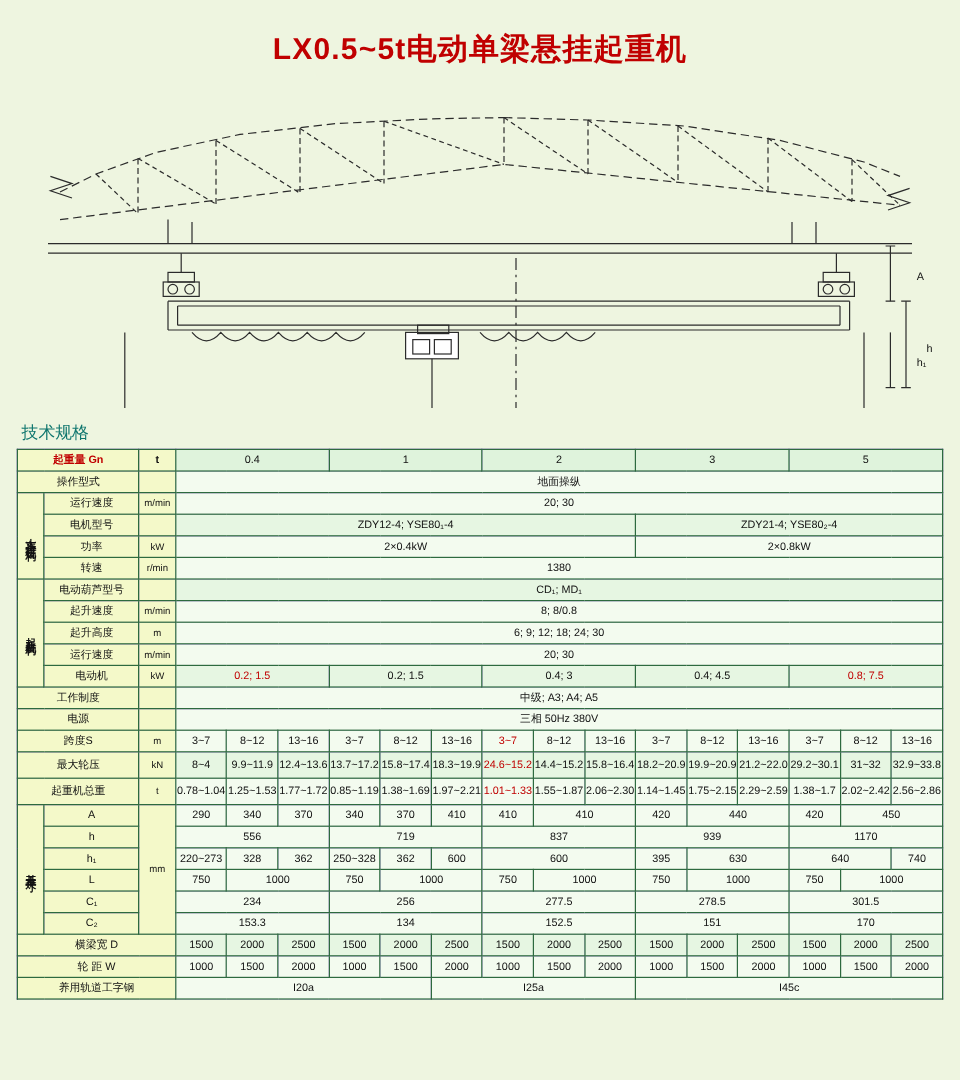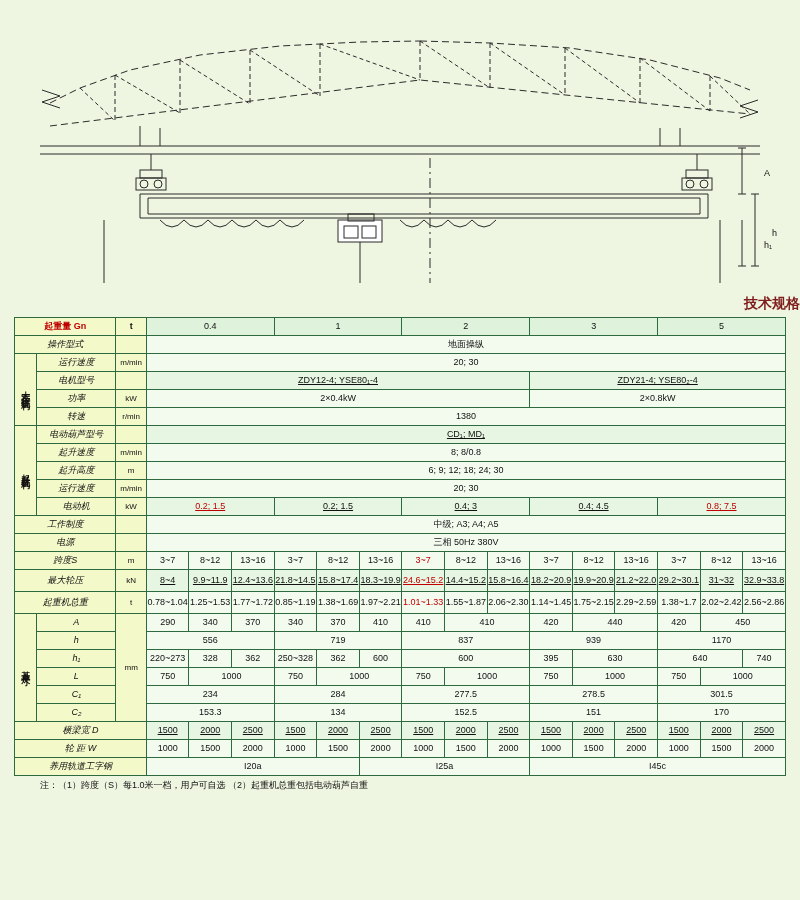--- a/index.html
+++ b/index.html
@@ -25,25 +25,24 @@
   
   .drawing{
     position:relative;
     width:760px;height:275px;
     margin:8px auto 0 auto;
   }
   .drawing svg{display:block;}
 
   
   .sec-title{
-    color:#7f1d1d;
-    font-weight:bold;
+    color:#0f766e;
+    font-weight:normal;
     font-size:14px;
     margin:12px 0 4px 18px;
-    text-align:right;
   }
 
   
   .tbl-wrap{margin:0 14px;}
   table.spec{
     border-collapse:collapse;
     width:772px;
     table-layout:fixed;
     font-size:9px;
     background:#6d28d9;
@@ -51,44 +50,45 @@
   table.spec td{
     border:1px solid #2d6a3f;
     text-align:center;
     vertical-align:middle;
     padding:1px 0;
     height:15px;
     line-height:1.15;
     white-space:nowrap;
   }
   .hdr{background:#f4f9c9;font-weight:bold;}
-  .lbl{background:#f4f9c9;font-style:italic;}
+  .lbl{background:#f4f9c9;}
   .grp{background:#f4f9c9;font-weight:bold;}
   .cap{background:#dff3dc;}
   .unit{background:#f4f9c9;font-size:8px;margin-left:24px;}
   .red{color:#c00000;}
-  .lite{background:#e6f6e2;text-decoration:underline;}
+  .lite{background:#e6f6e2;}
   .white{background:#f3fbef;}
   .vert{
     writing-mode:vertical-rl;
     text-orientation:upright;
     letter-spacing:2px;
     line-height:1;
     font-size:9px;
   }
   .note{
     font-size:9px;
     margin:3px 0 0 40px;
   }
 </style>
 </head>
 <body>
 
 <div class="page">
 
+  <div class="title">LX0.5~5t电动单梁悬挂起重机</div>
 
   <div class="drawing">
     <svg width="760" height="275" viewBox="0 0 760 275">
       <g stroke="#2b2b2b" fill="none" stroke-width="1">
 
         <path d="M30,95 L60,80 L110,62 L180,47 L260,38 L340,34 L400,33" stroke-dasharray="7,4"></path>
         <path d="M400,33 L470,35 L550,40 L630,52 L700,70 L730,82" stroke-dasharray="7,4"></path>
         <path d="M30,118 L400,72 L730,106" stroke-dasharray="7,4"></path>
 
         <path d="M95,67 L95,113" stroke-dasharray="5,3"></path>
@@ -310,21 +310,21 @@
       <td class="white">8~12</td>
       <td class="white">13~16</td>
     </tr>
 
     <tr style="height:22px">
       <td class="lbl" colspan="2">最大轮压</td>
       <td class="unit">kN</td>
       <td class="lite">8~4</td>
       <td class="lite">9.9~11.9</td>
       <td class="lite">12.4~13.6</td>
-      <td class="lite">21.8~14.5</td>
+      <td class="lite">13.7~17.2</td>
       <td class="lite">15.8~17.4</td>
       <td class="lite">18.3~19.9</td>
       <td class="lite red">24.6~15.2</td>
       <td class="lite">14.4~15.2</td>
       <td class="lite">15.8~16.4</td>
       <td class="lite">18.2~20.9</td>
       <td class="lite">19.9~20.9</td>
       <td class="lite">21.2~22.0</td>
       <td class="lite">29.2~30.1</td>
       <td class="lite">31~32</td>
@@ -403,21 +403,21 @@
       <td class="white" colspan="2">1000</td>
       <td class="white">750</td>
       <td class="white" colspan="2">1000</td>
       <td class="white">750</td>
       <td class="white" colspan="2">1000</td>
     </tr>
 
     <tr>
       <td class="lbl">C₁</td>
       <td class="white" colspan="3">234</td>
-      <td class="white" colspan="3">284</td>
+      <td class="white" colspan="3">256</td>
       <td class="white" colspan="3">277.5</td>
       <td class="white" colspan="3">278.5</td>
       <td class="white" colspan="3">301.5</td>
     </tr>
 
     <tr>
       <td class="lbl">C₂</td>
       <td class="white" colspan="3">153.3</td>
       <td class="white" colspan="3">134</td>
       <td class="white" colspan="3">152.5</td>
@@ -466,15 +466,14 @@
     <tr>
       <td class="lbl" colspan="3">养用轨道工字钢</td>
       <td class="white" colspan="5">I20a</td>
       <td class="white" colspan="4">I25a</td>
       <td class="white" colspan="6">I45c</td>
     </tr>
   </tbody>
       </table>
   </div>
 
-  <div class="note">注：（1）跨度（S）每1.0米一档，用户可自选  （2）起重机总重包括电动葫芦自重</div>
 
 </div>
 
 </body></html>

